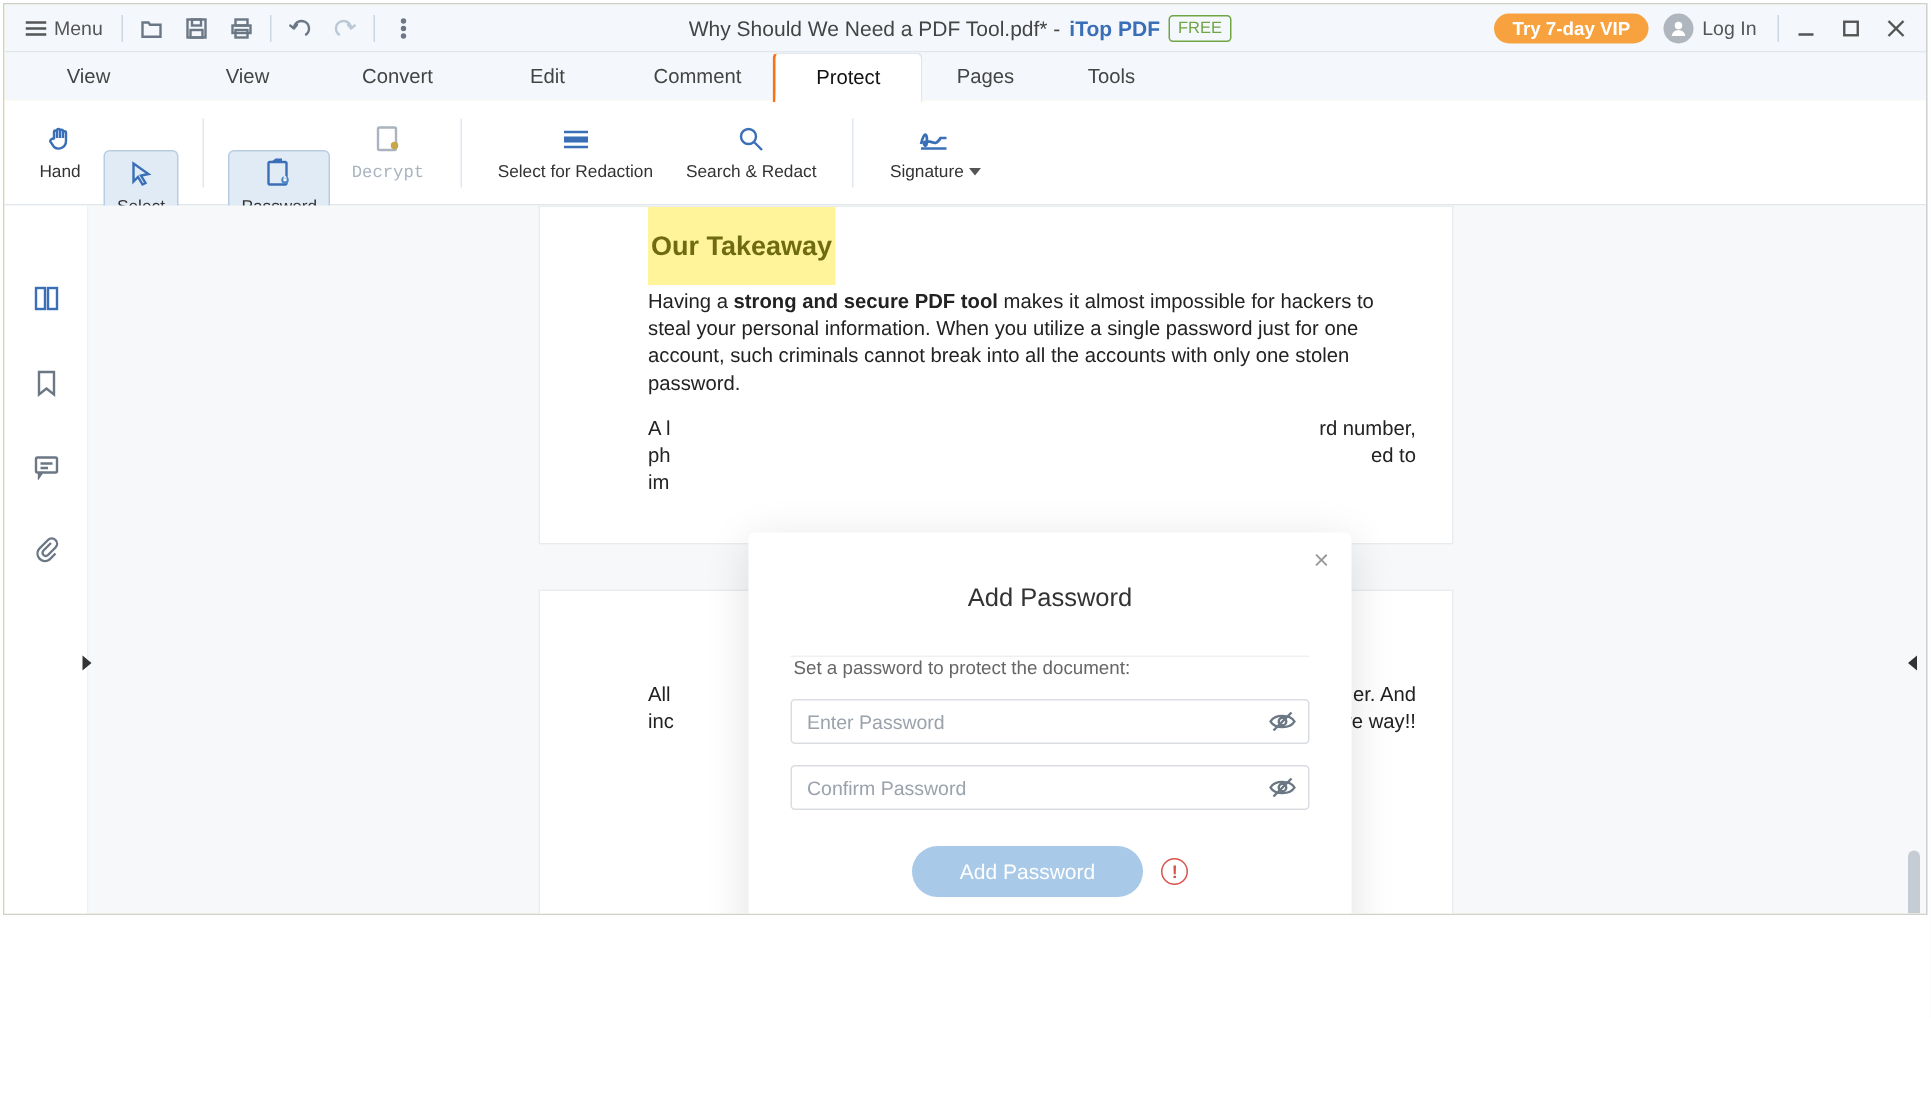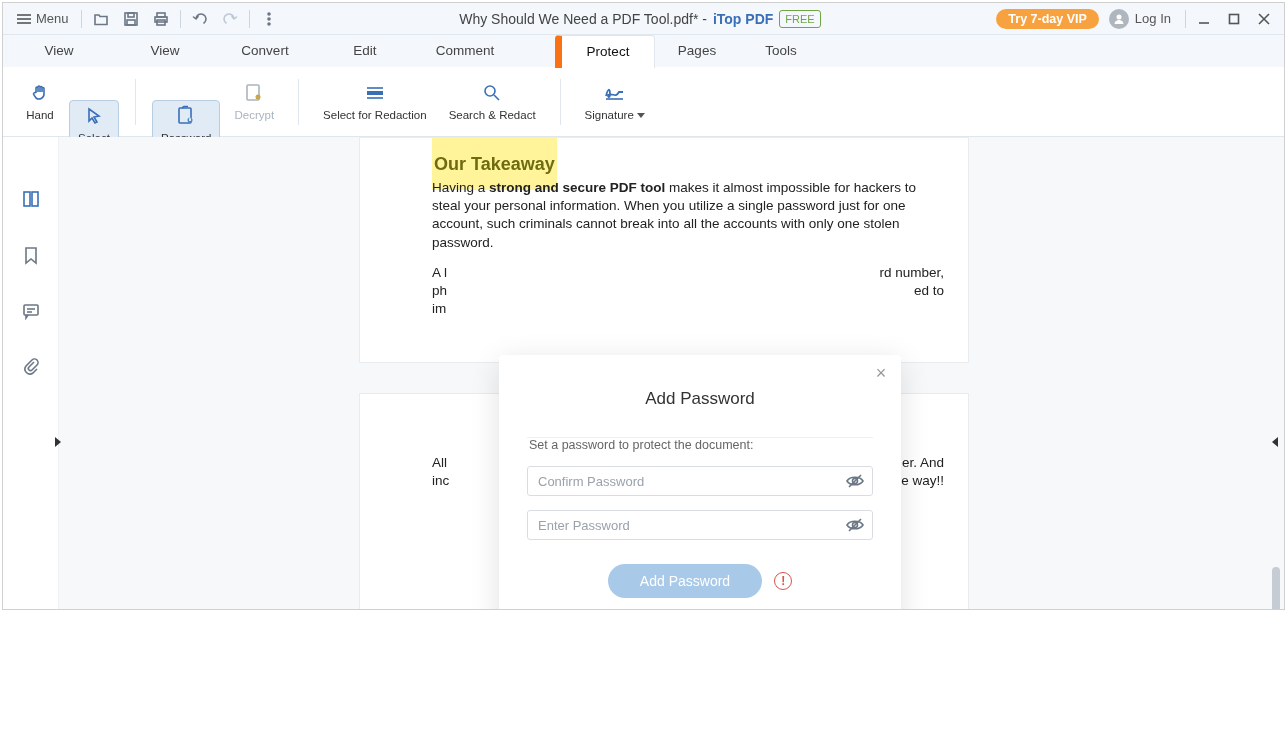--- a/index.html
+++ b/index.html
@@ -24,46 +24,46 @@
   .avatar { width: 20px; height: 20px; border-radius: 50%; background: #b0b6bd; display: flex; align-items: center; justify-content: center; }
   .avatar svg { width: 14px; height: 14px; fill: #fff; }
   .wincontrols { display: flex; gap: 2px; }
   .wincontrols div { width: 28px; height: 24px; display: flex; align-items: center; justify-content: center; color: #555; cursor: pointer; }
   .wincontrols svg { width: 12px; height: 12px; }
 
   
   .main-tabs { height: 32px; display: flex; align-items: flex-end; background: #f4f8fc; padding: 0 0; }
   .main-tab { flex: 0 0 auto; width: 100px; text-align: center; font-size: 13.5px; color: #444; padding: 8px 0 9px; cursor: pointer; position: relative; }
   .main-tab:first-child { width: 112px; }
-  .main-tab.active { background: #fff; color: #111; border-top: 1px solid #e0e6ee; border-left: 7px solid #f97316; border-right: 1px solid #e0e6ee; border-radius: 4px 4px 0 0; margin-bottom: -1px; margin-left: 40px; }
+  .main-tab.active { background: #fff; color: #111; border-top: 1px solid #e0e6ee; border-left: 2px solid #f97316; border-right: 1px solid #e0e6ee; border-radius: 4px 4px 0 0; margin-bottom: -1px; }
 
   
   .ribbon { height: 70px; background: #fff; border-bottom: 1px solid #e0e6ee; display: flex; align-items: center; padding: 0 14px; gap: 0; }
   .ribbon-group { display: flex; align-items: center; gap: 6px; }
   .ribbon-btn { display: flex; flex-direction: column; align-items: center; justify-content: center; min-width: 46px; padding: 4px 8px; cursor: pointer; border-radius: 4px; }
   .ribbon-btn.sel { background: #e1ebf5; border: 1px solid #b8cde2; margin-top: 45px; }
   .ribbon-btn .icon { height: 22px; display: flex; align-items: center; justify-content: center; color: #3a6fb7; }
   .ribbon-btn .lbl { font-size: 11.5px; color: #333; margin-top: 5px; white-space: nowrap; }
-  .ribbon-btn.dim .lbl { color: #aab4bf; }
+  .ribbon-btn.dim .lbl { color: #aab4bf; font-family: Liberation Mono, monospace; }
   .ribbon-btn.dim .icon { color: #aab4bf; }
   .ribbon-sep { width: 1px; height: 46px; background: #e0e6ee; margin: 0 16px; }
   .dropdown-arrow { width:0; height:0; border-left:4px solid transparent; border-right:4px solid transparent; border-top:5px solid #555; display:inline-block; margin-left:3px; vertical-align:middle;}
 
   
   .body { flex: 1; display: flex; background: #f6f8fa; position: relative; overflow: hidden; }
   .side-rail { width: 56px; background: #fff; border-right: 1px solid #eef2f6; display: flex; flex-direction: column; align-items: center; padding-top: 48px; gap: 28px; position: relative; }
   .rail-btn { width: 28px; height: 28px; display: flex; align-items: center; justify-content: center; color: #6b7785; cursor: pointer; }
   .rail-btn.active { color: #3a6fb7; }
   .rail-expand { position: absolute; top: 300px; left: 52px; width:0;height:0;border-top:5px solid transparent;border-bottom:5px solid transparent;border-left:6px solid #333; cursor:pointer;}
 
   .canvas { flex: 1; position: relative; overflow: hidden; }
   .page { position: absolute; left: 300px; top: 0; width: 610px; height: 226px; background: #fff; border: 1px solid #e8ecef; }
   .page-content { padding: 16px 24px 0 72px; font-family: Georgia, 'Times New Roman', serif; }
   .takeaway-h { font-size: 18px; font-weight: bold; color: #6f6b12; display:inline; background: #fff49a; padding:16px 2px; }
-  .doc-text { font-size: 13.5px; color: #222; line-height: 1.35; margin-top: 4px; }
+  .doc-text { font-size: 13.5px; color: #222; line-height: 1.35; margin-top: 17px; }
   .doc-text b { font-weight: bold; }
   .page2 { position: absolute; left: 300px; top: 256px; width: 610px; height: 450px; background: #fff; border: 1px solid #e8ecef; }
   .page2-content { padding: 60px 24px 0 72px; font-family: Georgia, 'Times New Roman', serif; font-size: 13.5px; color:#222; line-height:1.35;}
 
   .right-collapse { position:absolute; right: 6px; top: 300px; width:0;height:0;border-top:5px solid transparent;border-bottom:5px solid transparent;border-right:6px solid #333; cursor:pointer;}
   .scrollbar-track { position:absolute; right:2px; top:0; bottom:0; width:12px;}
   .scrollbar-thumb { position:absolute; right:2px; top:430px; width:8px; height:120px; background:#c6ccd3; border-radius:4px; cursor:pointer;}
 
   
   .modal { position: absolute; left: 440px; top: 218px; width: 402px; height: 310px; background: #fff; box-shadow: 0 6px 30px rgba(0,0,0,0.12); border-radius: 4px; z-index: 50; }
@@ -322,39 +322,39 @@
       <div class="scrollbar-track">
         <div class="scrollbar-thumb"></div>
       </div>
 
       <div class="modal">
         <div class="modal-close">×</div>
         <div class="modal-title">Add Password</div>
         <div class="modal-body">
           <div class="modal-label">Set a password to protect the document:</div>
           <div class="pw-input">
+            <input type="password" placeholder="Enter Password" style="">
+            <div class="eye">
+                <svg width="20" height="20" viewBox="0 0 20 20">
+                  <path d="M2 10 C5 5, 15 5, 18 10 C15 15, 5 15, 2 10 Z"></path>
+                  <circle cx="10" cy="10" r="2.5"></circle>
+                  <line x1="4" y1="16" x2="16" y2="4"></line>
+                </svg>
+              </div>
+          </div>
+          <div class="pw-input">
             <input type="password" placeholder="Confirm Password" style="">
             <div class="eye">
                 <svg width="20" height="20" viewBox="0 0 20 20">
                   <path d="M2 10 C5 5, 15 5, 18 10 C15 15, 5 15, 2 10 Z"></path>
                   <circle cx="10" cy="10" r="2.5"></circle>
                   <line x1="4" y1="16" x2="16" y2="4"></line>
                 </svg>
               </div>
           </div>
-          <div class="pw-input">
-            <input type="password" placeholder="Enter Password" style="">
-            <div class="eye">
-                <svg width="20" height="20" viewBox="0 0 20 20">
-                  <path d="M2 10 C5 5, 15 5, 18 10 C15 15, 5 15, 2 10 Z"></path>
-                  <circle cx="10" cy="10" r="2.5"></circle>
-                  <line x1="4" y1="16" x2="16" y2="4"></line>
-                </svg>
-              </div>
-          </div>
         </div>
         <div class="modal-footer">
           <button class="add-pw-btn">Add Password</button>
           <div class="warn">!</div>
         </div>
       </div>
     </div>
   </div>
 </div>
 

